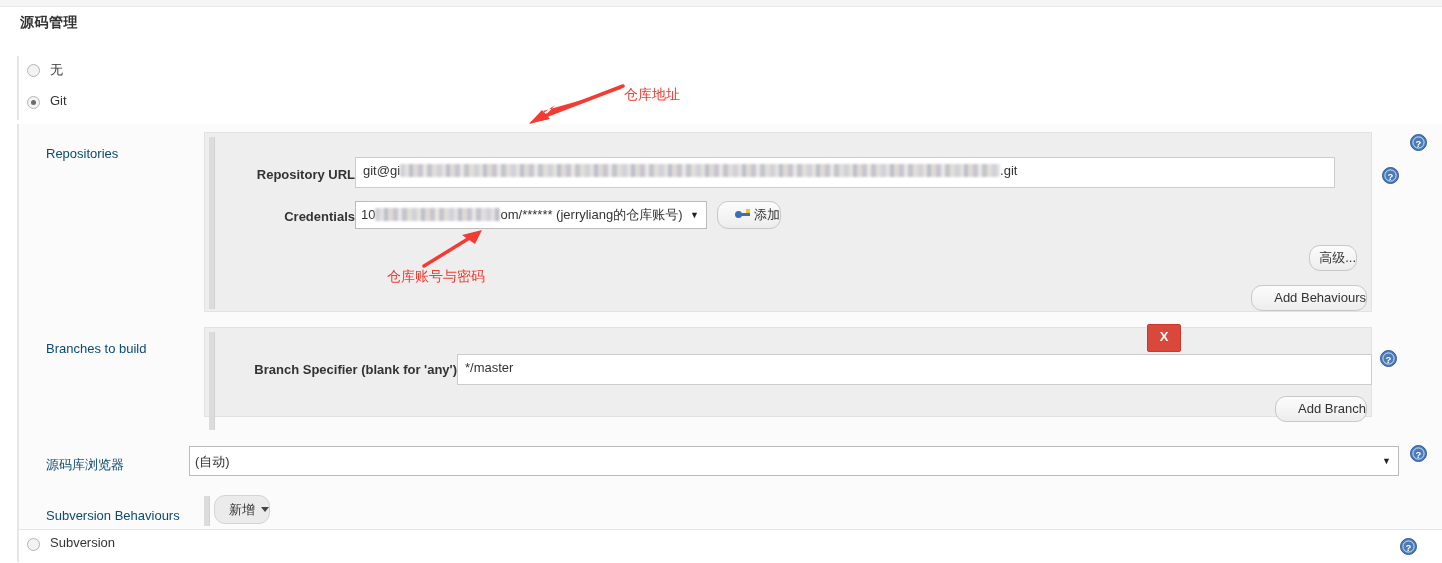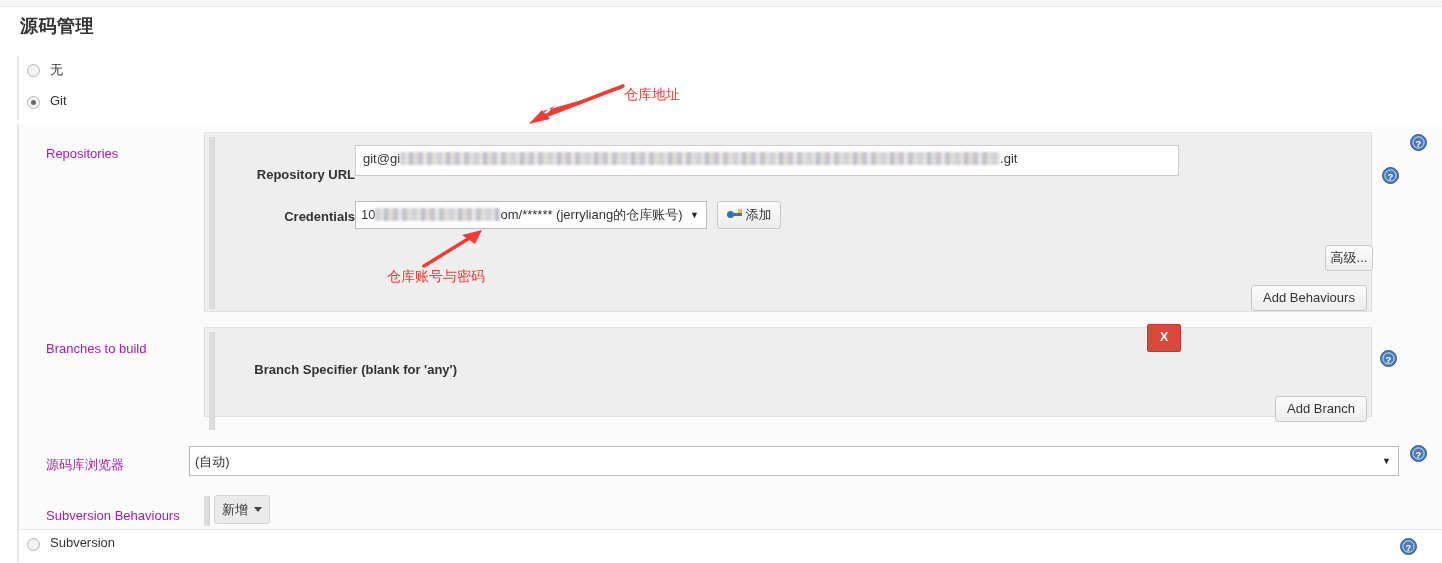--- a/index.html
+++ b/index.html
@@ -23,21 +23,21 @@
     left: 0; top: 0;
     width: 1442px; height: 6px;
     background: #f5f5f5;
     border-bottom: 1px solid #e8e8e8;
   }
 
   
   .page-title {
     position: absolute;
     left: 20px; top: 14px;
-    font-size: 18px;
+    font-size: 14px;
     font-weight: bold;
     color: #333;
     letter-spacing: 0.5px;
   }
 
   
   .scm-root {
     position: absolute;
     left: 17px; top: 56px;
     width: 1425px;
@@ -90,21 +90,21 @@
   
   .frow {
     position: absolute;
     left: 0;
     width: 1425px;
   }
   .frow-label {
     position: absolute;
     left: 27px;
     font-size: 13px;
-    color: #a21caf;
+    color: #0c4a6e;
     white-space: nowrap;
   }
 
   
   .panel {
     position: absolute;
     background: #eeeeee;
     border: 1px solid #e2e2e2;
     box-sizing: border-box;
   }
@@ -176,25 +176,25 @@
         #e0dcd8 32px, #e0dcd8 37px);
     filter: blur(1.2px);
     opacity: .95;
   }
 
   
   .btn {
     position: absolute;
     background: linear-gradient(#fcfcfc, #ededed);
     border: 1px solid #c8c8c8;
-    border-radius: 3px;
-    font-size: 13px;
-    color: #333;
-    box-sizing: border-box;
-    text-align: center;
+    border-radius: 11px;
+    font-size: 13px;
+    color: #333;
+    box-sizing: border-box;
+    text-align: right;
     white-space: nowrap;
     cursor: pointer;
   }
   .btn.flat {
     background: #ebebeb;
     border: 1px solid #d4d4d4;
   }
 
   .key-icon {
     display: inline-block;
@@ -298,21 +298,21 @@
 <div class="git-body">
 
   <div class="frow" style="top:10px;">
     <div class="frow-label" style="top:12px;">Repositories</div>
   </div>
 
   <div class="panel" style="left:185px; top:8px; width:1168px; height:180px;">
     <div class="panel-bar" style="height:172px;"></div>
 
     <div class="in-label" style="left:40px; top:34px; width:110px;">Repository URL</div>
-    <div class="textbox" style="left:150px; top:12px; width:824px; height:31px;">
+    <div class="textbox" style="left:150px; top:24px; width:980px; height:31px;">
       <span>git@gi</span><span class="blur" style="width:600px;"></span><span>.git</span>
     </div>
     <div class="help" style="left:1177px; top:34px;">
       <svg width="17" height="17" viewBox="0 0 17 17">
         <circle cx="8.5" cy="8.5" r="8" fill="#4a7ab8" stroke="#2f5c9e" stroke-width="1"></circle>
         <circle cx="8.5" cy="8.5" r="5.6" fill="none" stroke="#d9e4f2" stroke-width="1"></circle>
         <text x="8.5" y="12.5" font-family="Liberation Sans, sans-serif" font-size="9.5" font-weight="bold" fill="#ffffff" text-anchor="middle">?</text>
       </svg>
     </div>
 
@@ -321,21 +321,21 @@
       <span>10</span><span class="blur" style="width:125px;"></span><span>om/****** (jerryliang的仓库账号)</span>
       <span class="caret">▼</span>
     </div>
 
     <div class="btn" style="left:512px; top:68px; width:64px; height:28px; line-height:26px;">
       <span class="key-icon">
         <span class="bow"></span><span class="shank"></span><span class="tooth"></span>
       </span><span>添加</span>
     </div>
 
-    <div class="btn" style="left:1104px; top:112px; width:48px; height:26px; line-height:24px;margin-left:16px;">
+    <div class="btn" style="left:1104px; top:112px; width:48px; height:26px; line-height:24px;">
       <span>高级...</span>
     </div>
 
     <div class="btn" style="left:1046px; top:152px; width:116px; height:26px; line-height:24px;">
       <span>Add Behaviours</span>
     </div>
   </div>
 
   <div class="help" style="left:1391px; top:10px;">
     <svg width="17" height="17" viewBox="0 0 17 17">
@@ -346,20 +346,23 @@
   </div>
 
   <div class="frow" style="top:205px;">
     <div class="frow-label" style="top:12px;">Branches to build</div>
   </div>
 
   <div class="panel" style="left:185px; top:203px; width:1168px; height:90px;">
     <div class="panel-bar" style="height:98px;"></div>
 
     <div class="in-label" style="left:40px; top:34px; width:212px;">Branch Specifier (blank for 'any')</div>
+    <div class="textbox" style="left:252px; top:26px; width:915px; height:31px;">
+      <span>*/master</span>
+    </div>
 
     <div class="btn" style="left:1070px; top:68px; width:92px; height:26px; line-height:24px;">
       <span>Add Branch</span>
     </div>
   </div>
 
   <div class="btn-x" style="left:1128px; top:200px; width:32px; height:26px;">
     <span>X</span>
   </div>
 

